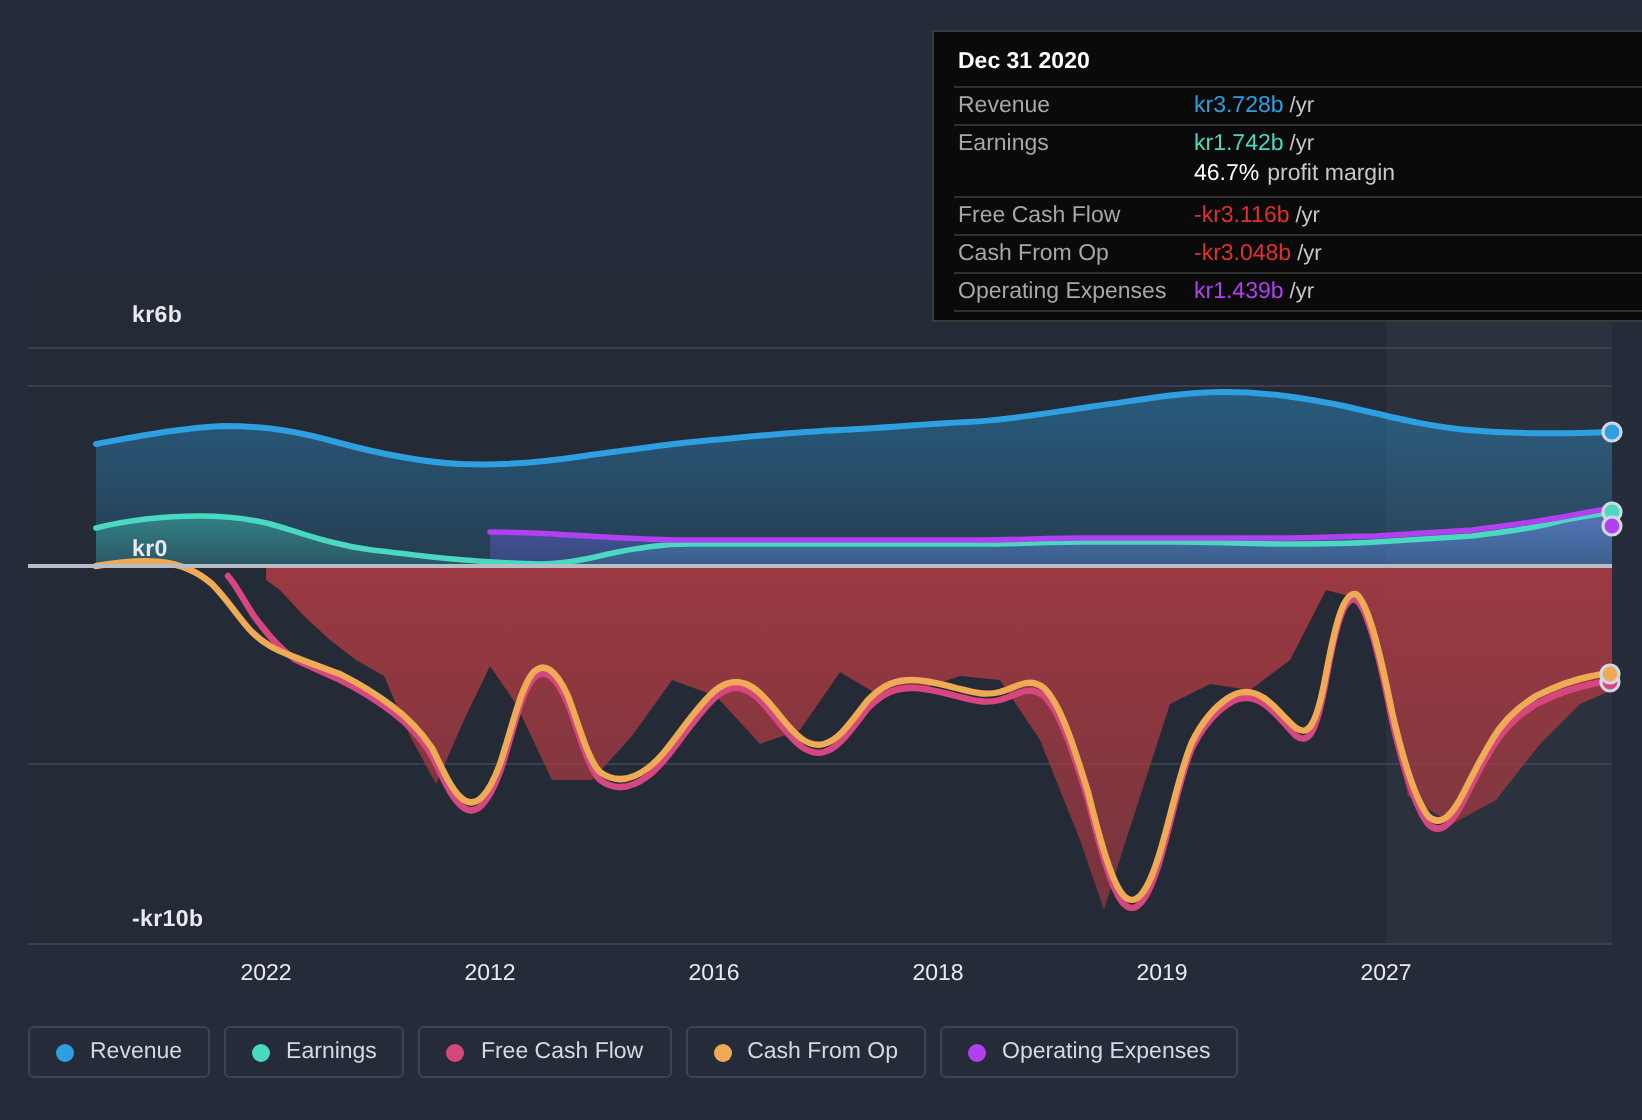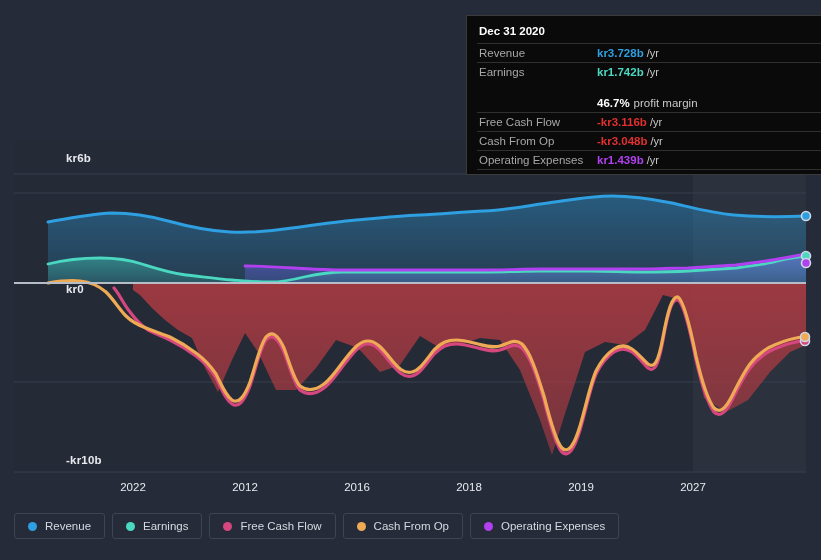--- a/index.html
+++ b/index.html
@@ -65,26 +65,26 @@
     border-top: 1px solid #303030;
     padding: 3px 2px;
     min-height: 17px;
   }
   .tt-label {
     color: #a7a7a7;
     font-size: 11.5px;
     width: 118px;
     flex: 0 0 118px;
   }
-  .tt-value { font-size: 11.5px; font-weight: 700; }
+  .tt-value { font-size: 11.5px; font-weight: 400; }
   .tt-unit { color: #c8c8c8; font-size: 11px; font-weight: 400; margin-left: 3px; }
   .tt-row.sub { border-top: none; padding-top: 0; }
   .tt-row.sub .tt-label { width: 118px; }
-  .tt-margin-val { color: #ffffff; font-size: 11.5px; font-weight: 700; }
-  .tt-margin-txt { color: #c8c8c8; font-size: 11.5px; margin-left: 4px; margin-top: 16px; }
+  .tt-margin-val { color: #ffffff; font-size: 11.5px; font-weight: 400; }
+  .tt-margin-txt { color: #c8c8c8; font-size: 11.5px; margin-left: 4px; }
   .tt-row.last { border-bottom: 1px solid #303030; }
 
   
   #legend {
     position: absolute;
     left: 14px; top: 513px;
     display: flex;
     gap: 7px;
   }
   .legend-item {
@@ -249,21 +249,21 @@
       <line x1="14" y1="283" x2="806" y2="283" stroke="#b8bcc6" stroke-width="2"></line>
 
       <circle cx="806" cy="216" r="4.5" fill="#2e9fe0" stroke="#cfd6e4" stroke-width="1.6"></circle>
       <circle cx="806" cy="256" r="4.5" fill="#4bd8c0" stroke="#cfd6e4" stroke-width="1.6"></circle>
       <circle cx="806" cy="263" r="4.5" fill="#b040f0" stroke="#cfd6e4" stroke-width="1.6"></circle>
       <circle cx="805" cy="341" r="4.5" fill="#d6467f" stroke="#cfd6e4" stroke-width="1.6"></circle>
       <circle cx="805" cy="337" r="4.5" fill="#eeaa55" stroke="#cfd6e4" stroke-width="1.6"></circle>
     </svg>
 
     <div class="y-axis-label" style="top:152px">kr6b</div>
-    <div class="y-axis-label" style="top:283px">kr0</div>
+    <div class="y-axis-label" style="top:269px">kr0</div>
     <div class="y-axis-label" style="top:454px">-kr10b</div>
 
     <div class="x-axis-label" style="left:133px; top:481px">2022</div>
     <div class="x-axis-label" style="left:245px; top:481px">2012</div>
     <div class="x-axis-label" style="left:357px; top:481px">2016</div>
     <div class="x-axis-label" style="left:469px; top:481px">2018</div>
     <div class="x-axis-label" style="left:581px; top:481px">2019</div>
     <div class="x-axis-label" style="left:693px; top:481px">2027</div>
   </div>
 

